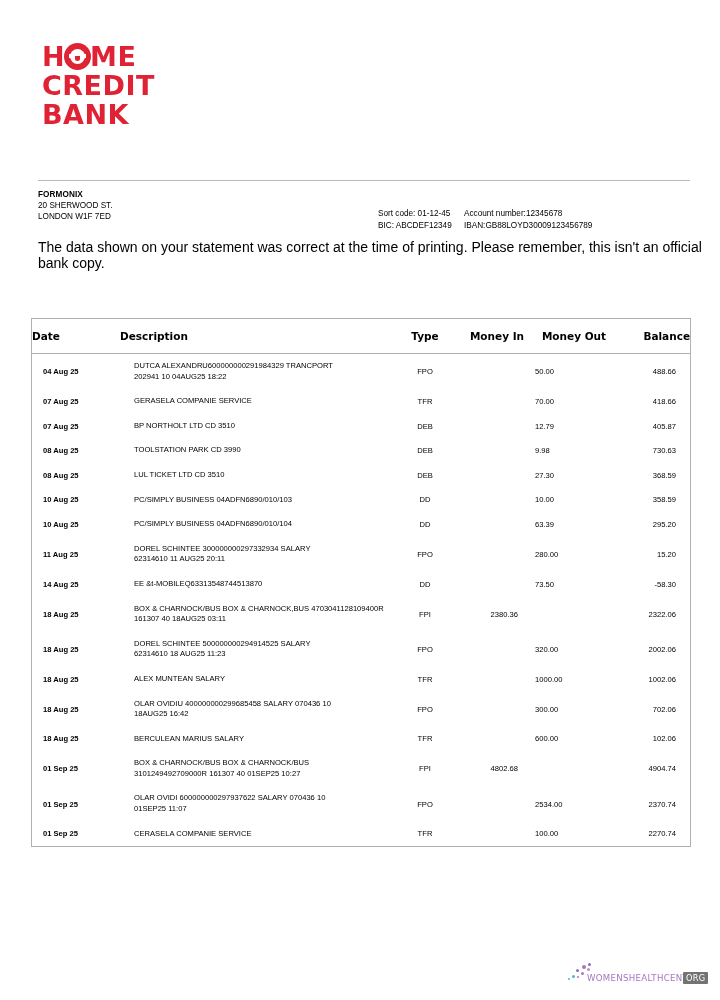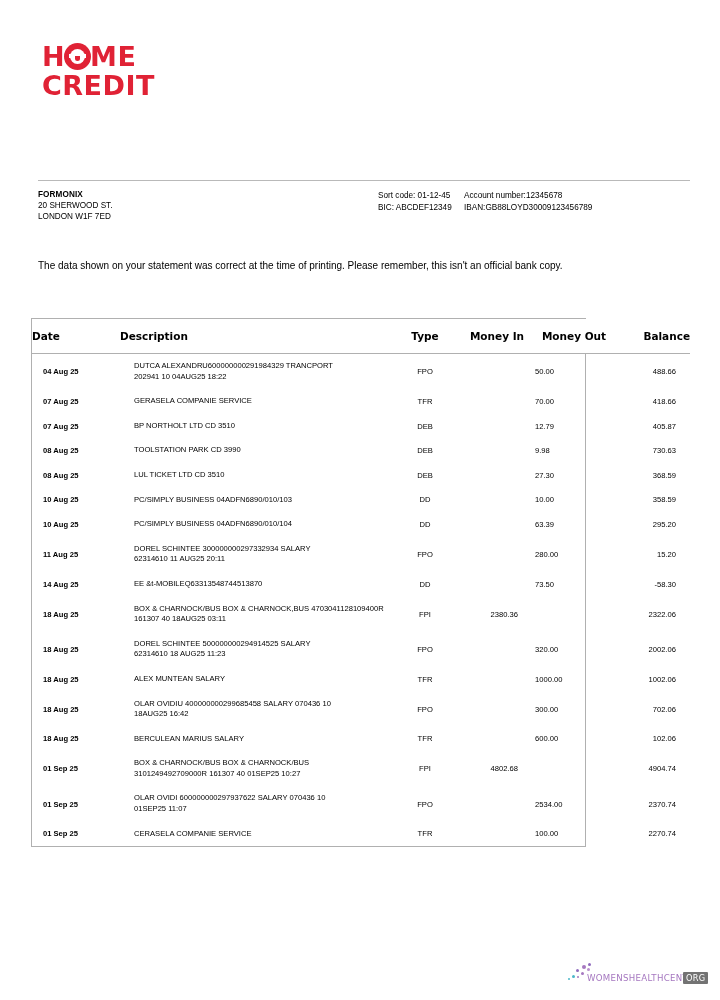--- a/index.html
+++ b/index.html
@@ -110,47 +110,46 @@
     line-height: 11.2px;
   }
   .addr-block .company {
     font-weight: bold;
     font-size: 8.2px;
     letter-spacing: 0.1px;
   }
   .acct-block {
     position: absolute;
     left: 378px;
-    top: 190px;
+    top: 208px;
     font-size: 8.2px;
     line-height: 11.8px;
   }
   .acct-row { white-space: nowrap; }
   .acct-row .cell-a { display: inline-block; width: 86px; }
 
   .notice-1 {
     position: absolute;
     left: 38px;
     top: 239px;
-    font-size: 10px;
-    margin-top: 21px;
+    font-size: 14px;
   }
   .notice-2 {
     position: absolute;
     left: 38px;
     top: 288px;
     font-size: 7.6px;
   }
 
   
   .table-wrap {
     position: absolute;
     left: 31px;
     top: 318px;
-    width: 555px;
+    width: 660px;
     border: 1px solid #b0b0b0;
     box-sizing: border-box;
   }
   table.stmt {
     width: 100%;
     border-collapse: collapse;
     table-layout: fixed;
   }
   table.stmt th {
     font-family: "DejaVu Sans", sans-serif;
@@ -232,20 +231,21 @@
   }
 </style>
 </head>
 <body>
 
 <div class="page">
 
   <div class="logo-block">
     <div class="logo-line"><span>H</span><span class="o-mark"><span class="ring"></span><span class="hole"></span><span class="bar"></span><span class="notch"></span></span><span>ME</span></div>
     <div class="logo-line">CREDIT</div>
+    <div class="logo-line">BANK</div>
   </div>
 
   <div class="title-rule"></div>
 
   <div class="addr-block">
     <div class="company">FORMONIX</div>
     <div>20 SHERWOOD ST.</div>
     <div>LONDON W1F 7ED</div>
   </div>
 

